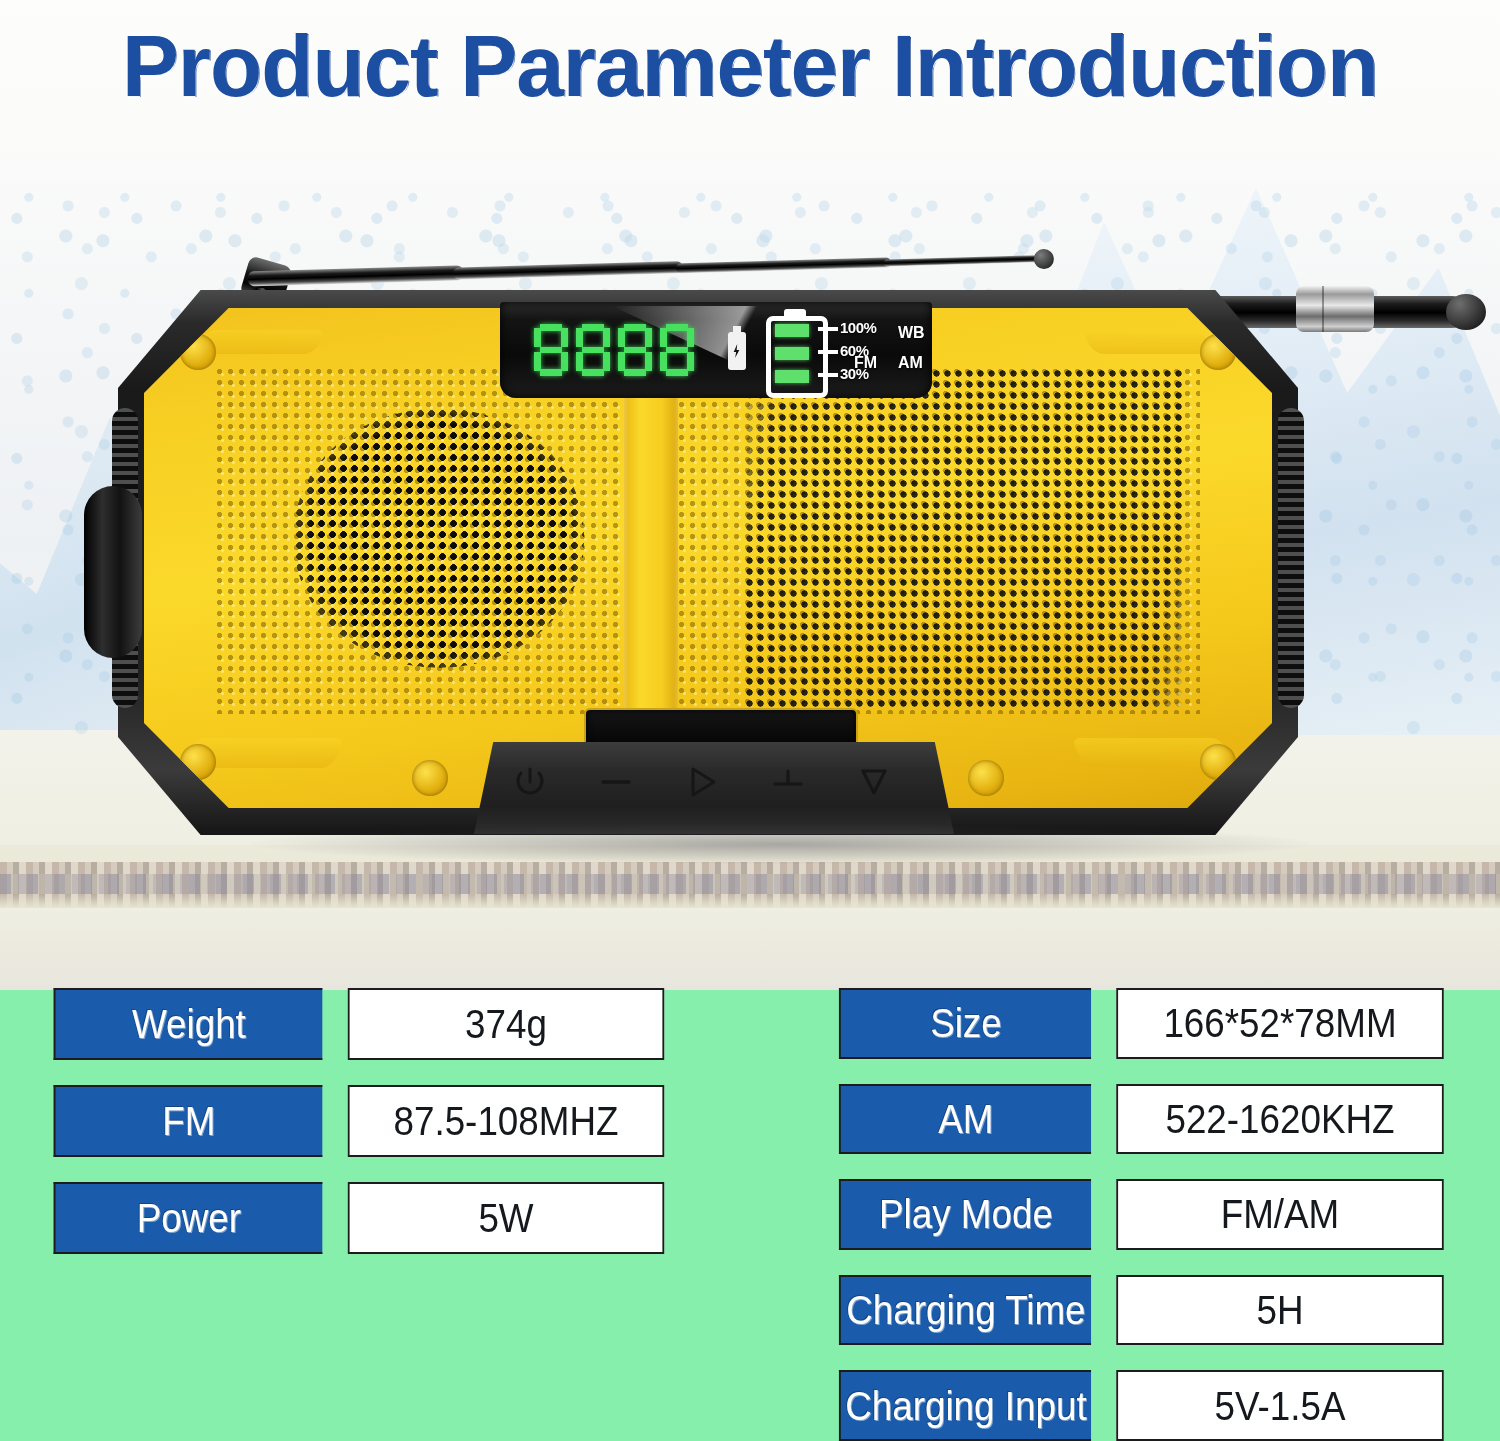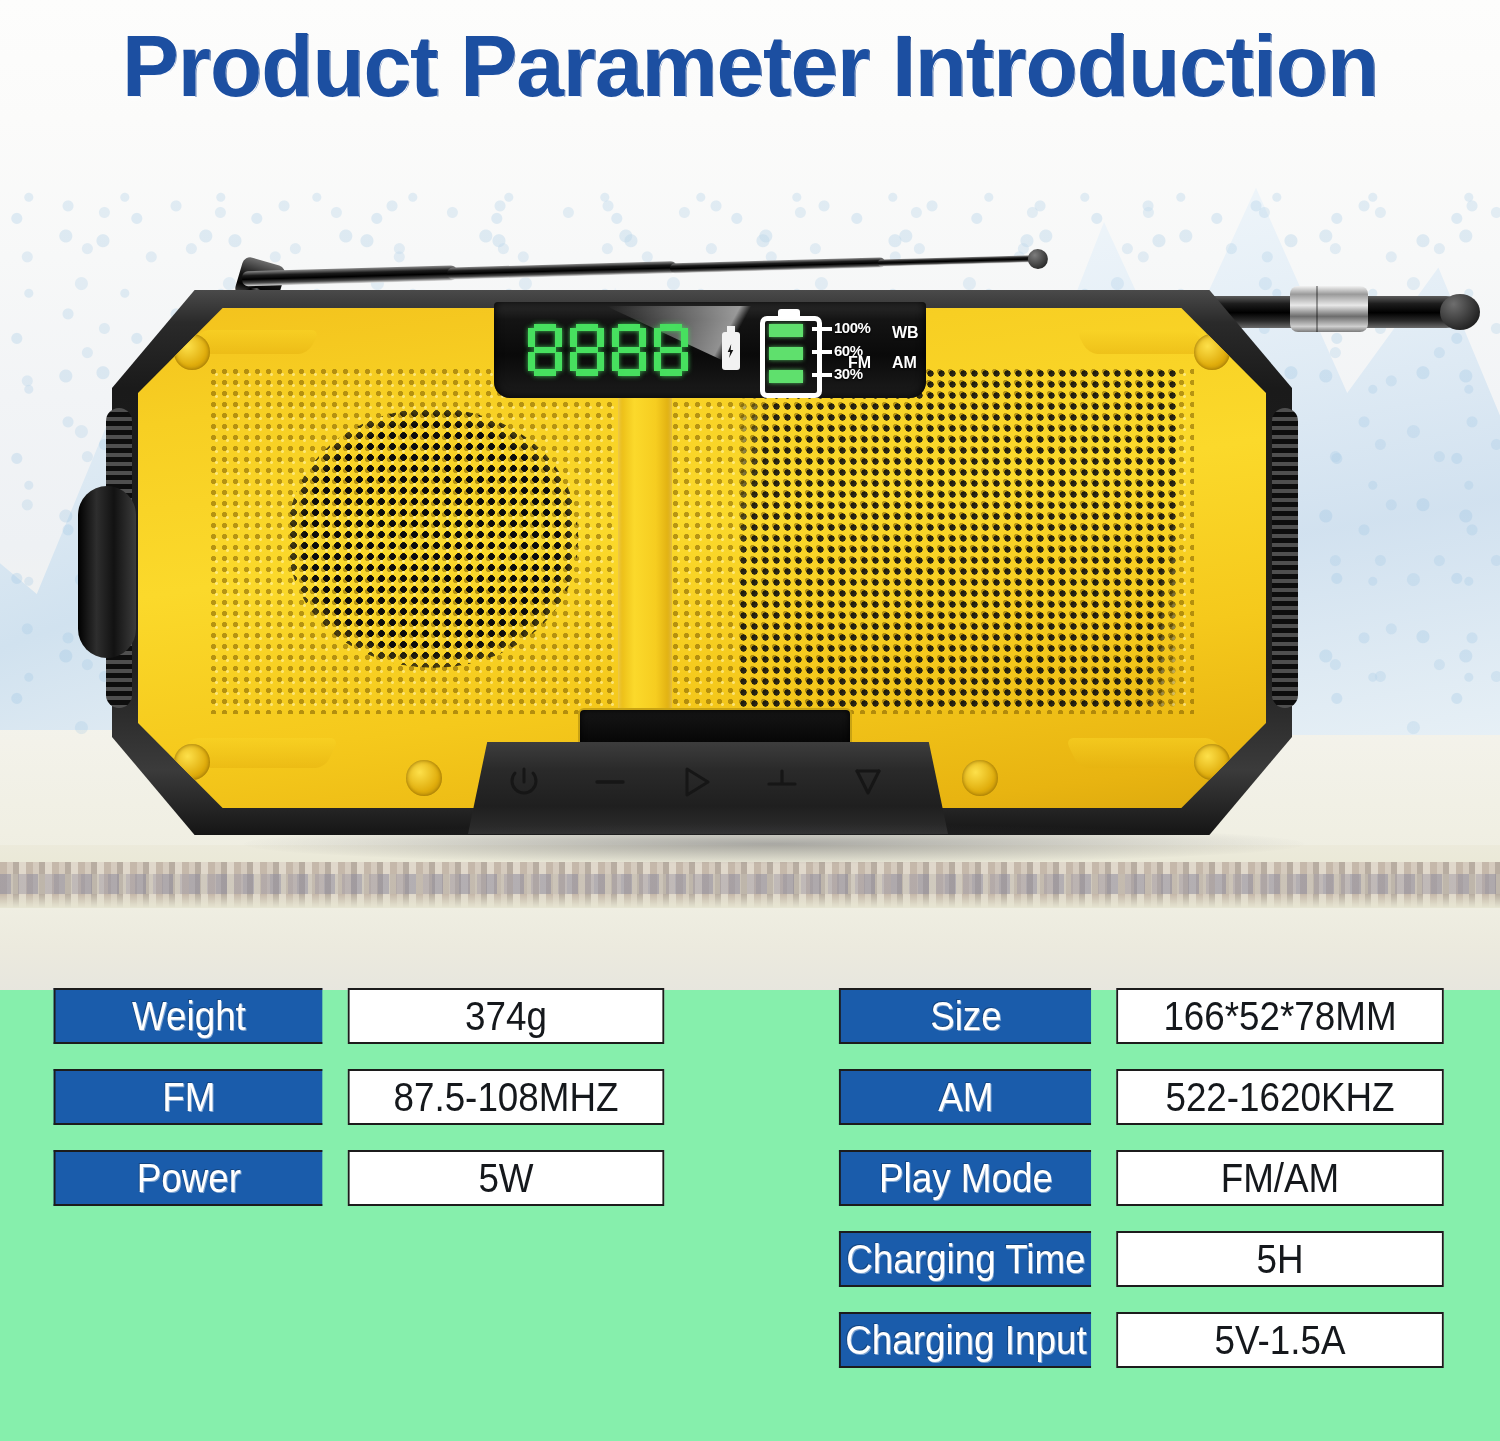--- a/index.html
+++ b/index.html
@@ -43,21 +43,21 @@
              background:linear-gradient(#efeee2 0%,#eceade 45%,#e7e6de 100%);}
 
   
   .title{position:absolute;left:0;top:22px;width:1500px;text-align:center;z-index:30;
          font-family:"Liberation Sans",sans-serif;font-weight:700;font-size:88px;line-height:1;
          letter-spacing:-1px;color:#1c4fa1;
          text-shadow:0 2px 0 rgba(255,255,255,.9),0 3px 5px rgba(255,255,255,.8),1px 1px 0 #16408a;
          transform:scaleX(.97);}
 
   
-  .product{position:absolute;left:94px;top:228px;width:1380px;height:620px;z-index:20;}
+  .product{position:absolute;left:100px;top:228px;width:1380px;height:620px;z-index:20;}
 
   .antenna{position:absolute;left:148px;top:22px;width:810px;height:40px;transform:rotate(-1.6deg);}
   .ant-seg{position:absolute;border-radius:6px;
            background:linear-gradient(#8c8c8c 0%,#1b1b1b 30%,#000 55%,#4a4a4a 80%,#dcdcdc 100%);}
   .ant1{left:0;top:10px;width:215px;height:15px;}
   .ant2{left:205px;top:12px;width:230px;height:12px;}
   .ant3{left:428px;top:14px;width:215px;height:10px;}
   .ant4{left:636px;top:16px;width:160px;height:7px;}
   .ant-tip{position:absolute;left:786px;top:10px;width:20px;height:20px;border-radius:50%;
            background:radial-gradient(circle at 35% 30%,#7d7d7d,#111);}
@@ -171,21 +171,21 @@
   .ico{width:100%;height:100%;}
   .ico svg{display:block;}
 
   .shadow{position:absolute;left:150px;top:596px;width:1060px;height:40px;border-radius:50%;
           background:radial-gradient(ellipse,rgba(70,70,75,.42),rgba(70,70,75,0) 72%);}
 
   
   .specs{position:absolute;left:0;top:988px;width:1500px;height:453px;z-index:25;
          display:flex;justify-content:space-between;padding:0 42px;box-sizing:border-box;}
   .col{display:flex;flex-direction:column;gap:25px;}
-  .row{display:flex;height:56px;}
+  .row{display:flex;height:72px;}
   .cell{display:flex;align-items:center;justify-content:center;border:2px solid #1c1c1c;
         font-family:"Liberation Sans",sans-serif;font-size:40px;line-height:1;
         transform:scaleX(.92);transform-origin:center;white-space:nowrap;}
   .lbl{background:#1a5cab;color:#fff;border-right:none;
        text-shadow:1px 1px 0 rgba(255,255,255,.45),-1px -1px 0 rgba(0,0,0,.25);}
   .val{background:#fff;color:#15181c;}
   .colL .lbl{width:290px;} .colL .val{width:340px;}
   .colR .lbl{width:272px;} .colR .val{width:352px;}
 </style>
 </head>

